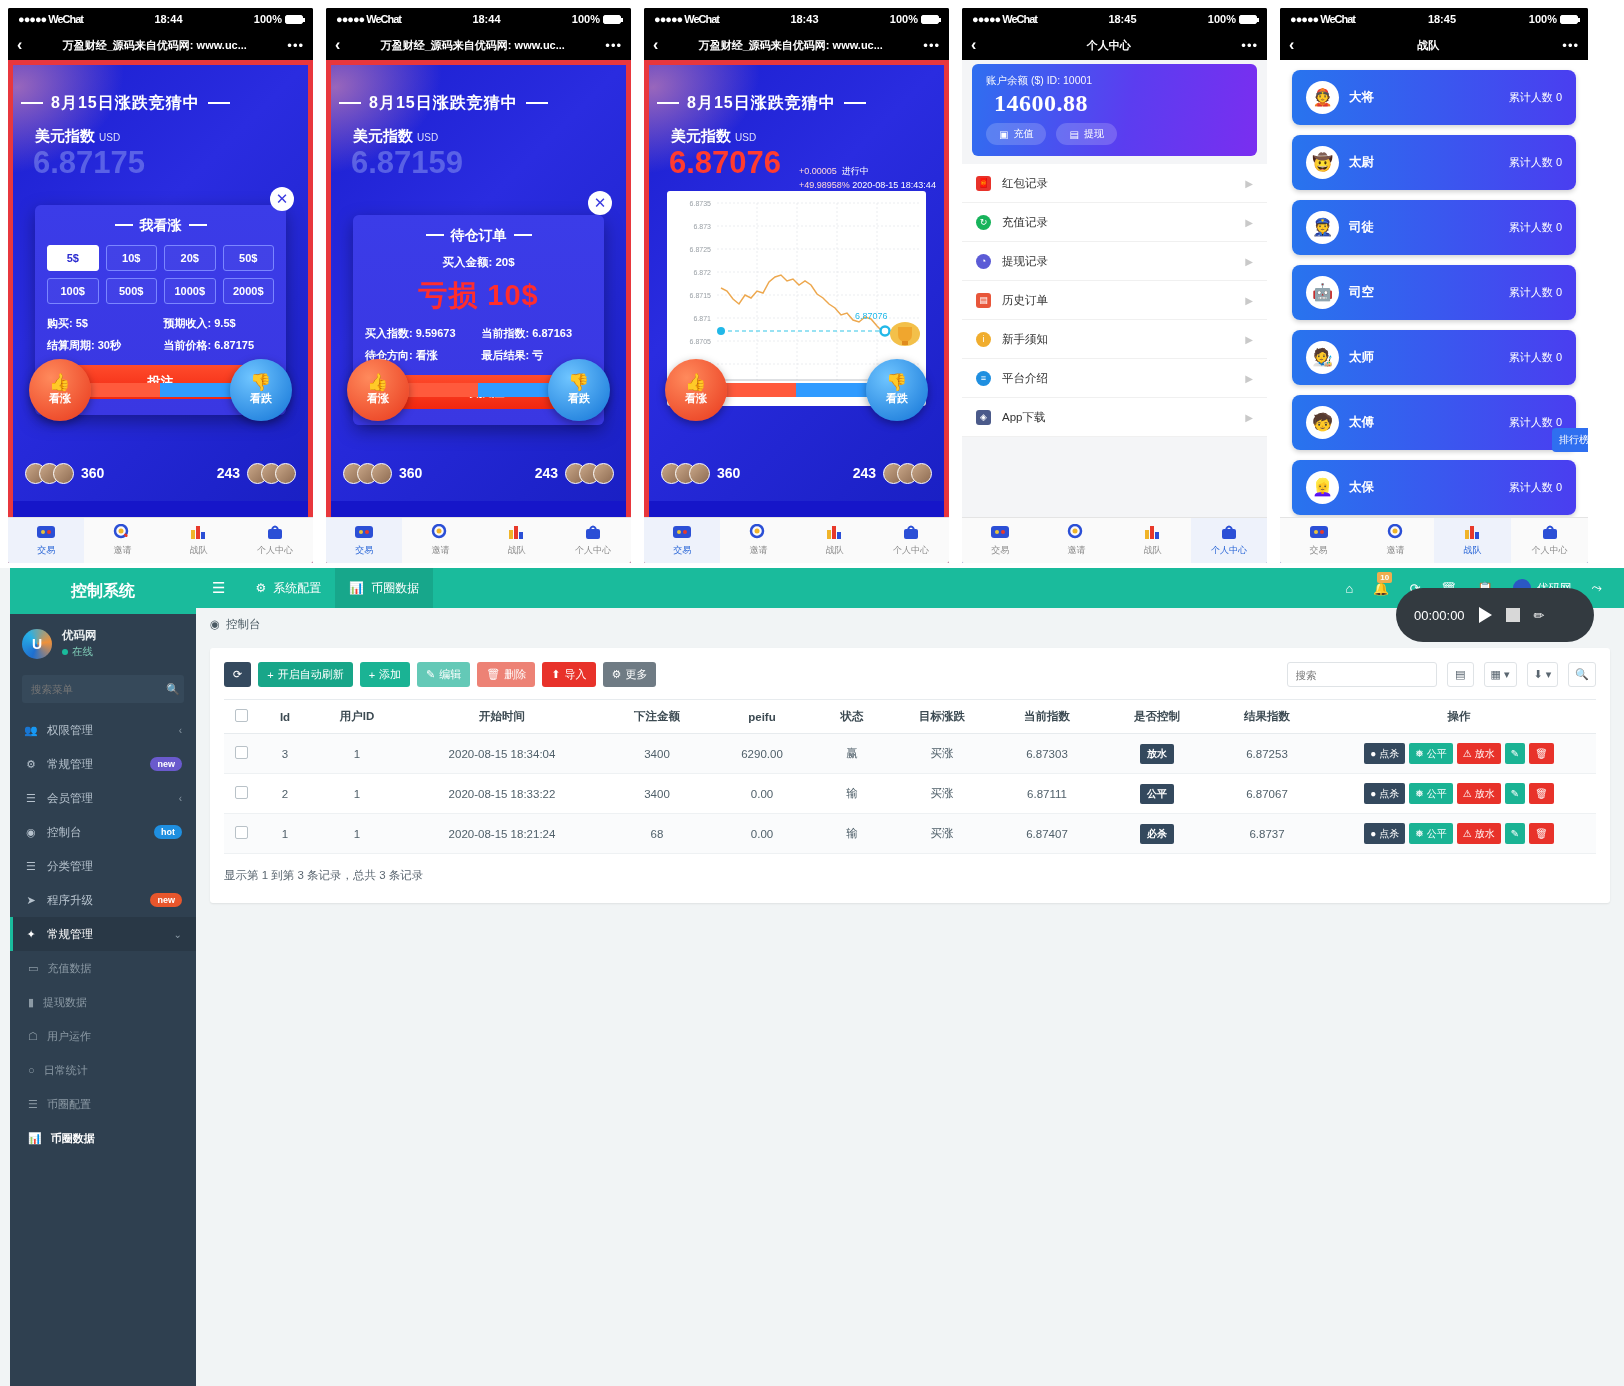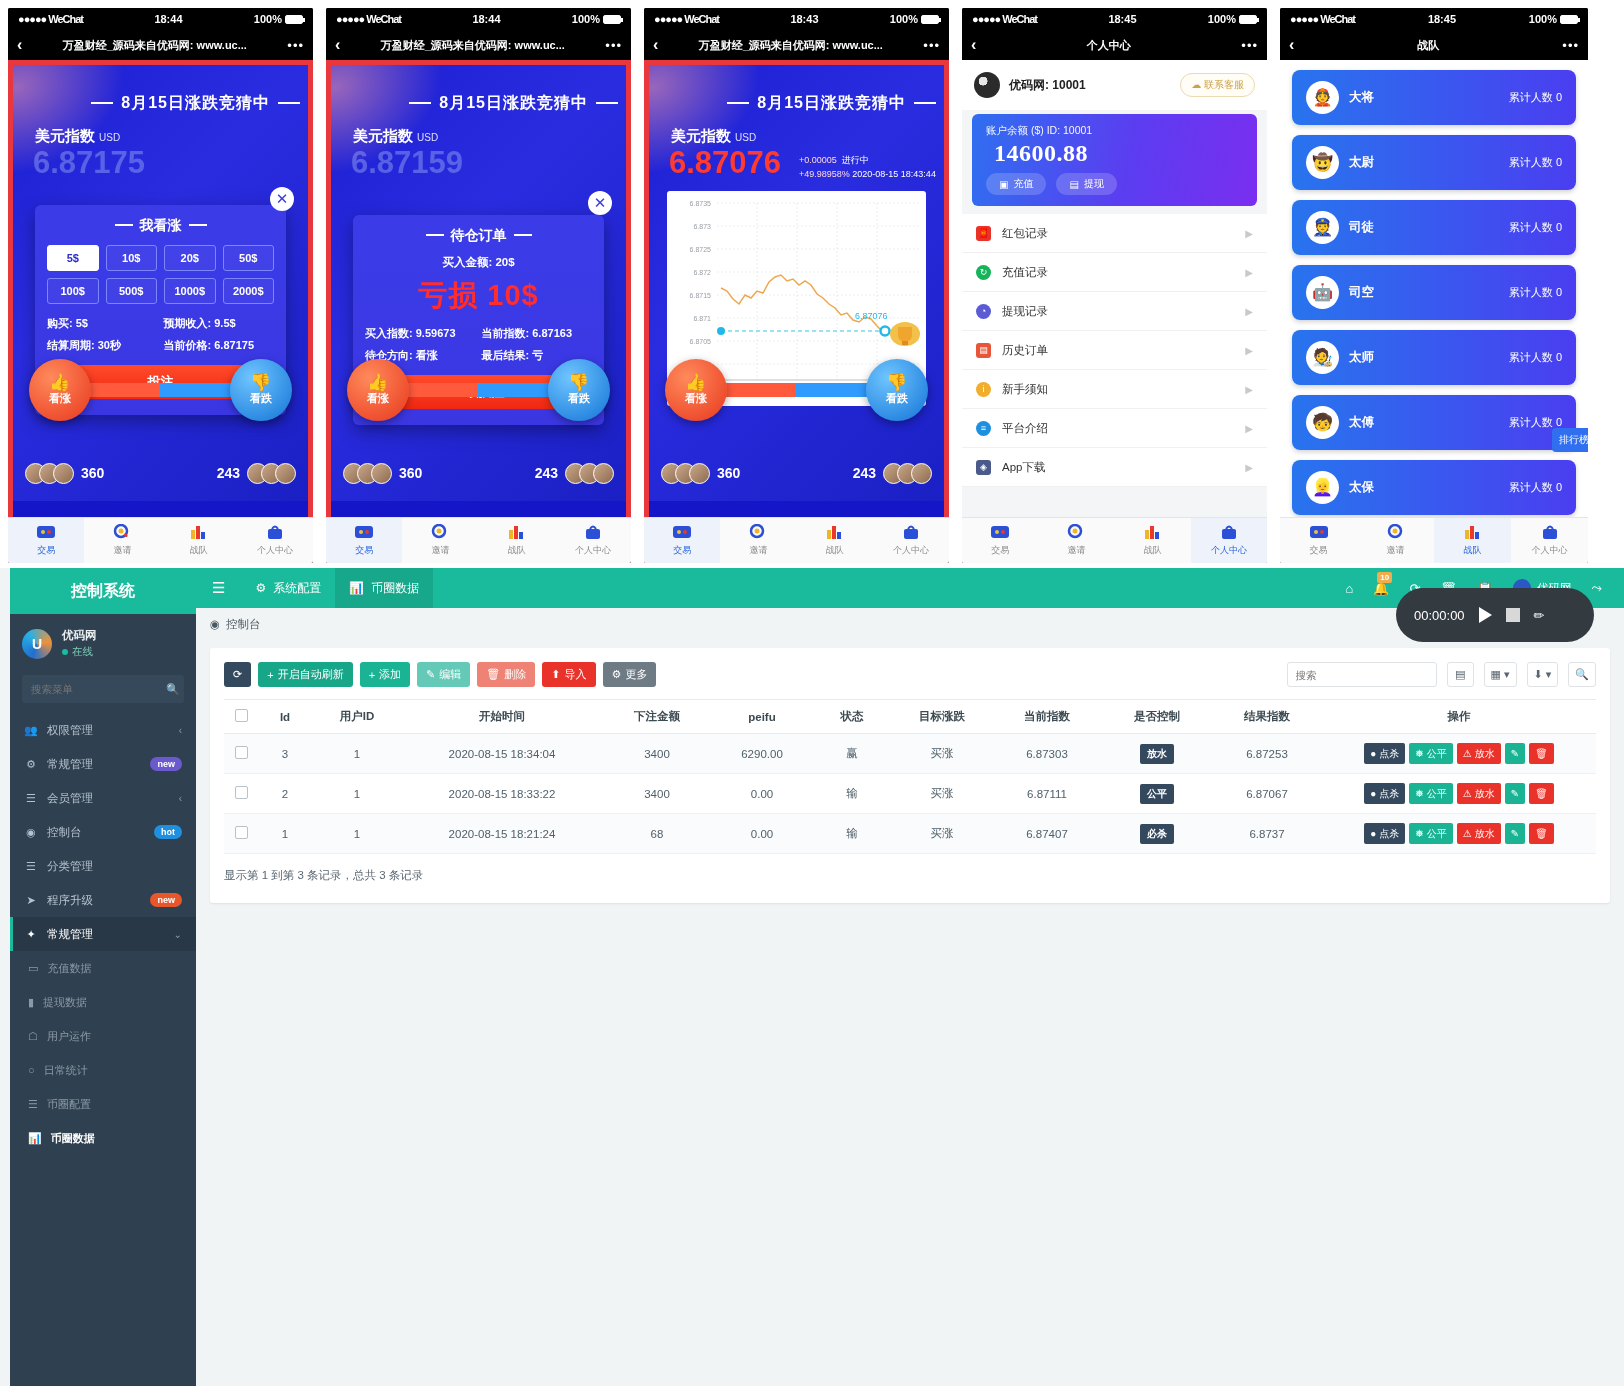--- a/index.html
+++ b/index.html
@@ -42,28 +42,28 @@
     background:linear-gradient(135deg,#1b1fd0 0%,#2a2ce0 40%,#1a20c4 100%);
     overflow:hidden;
   }
   .bluebg:before{
     content:""; position:absolute; left:-40px; top:-30px; width:170px; height:130px;
     background:radial-gradient(ellipse at 30% 30%, rgba(255,160,170,.55), rgba(255,120,140,0) 65%);
     transform:rotate(-20deg);
   }
   .ghost { position:absolute; opacity:.30; color:#8fa6ff; pointer-events:none;}
   .hdr-title{
-    position:absolute; top:28px; left:0; right:0; text-align:right;
+    position:absolute; top:28px; left:0; right:0; text-align:left;
     color:#fff; font-size:16px; font-weight:bold; letter-spacing:1px;
   }
   .hdr-title span.dash{ display:inline-block; width:22px; height:2px; background:#fff; vertical-align:4px; margin:0 8px;}
   .idxlabel{ position:absolute; top:62px; left:22px; color:#fff; font-weight:bold; font-size:15px;}
   .idxlabel small{font-size:10px;font-weight:normal;opacity:.85;margin-left:4px;}
   .bigprice{ position:absolute; top:80px; left:20px; font-size:31px; font-weight:bold; }
-  .pricemeta{ position:absolute; left:150px; top:88px; font-size:9px; line-height:14px;}
+  .pricemeta{ position:absolute; left:150px; top:99px; font-size:9px; line-height:14px;}
 
   
   .popcard{
     position:absolute; left:22px; right:22px; top:140px;
     background:linear-gradient(180deg,#3b3ce8 0%,#3a37e2 100%);
     border-radius:6px; padding:10px 12px 16px; box-shadow:0 6px 18px rgba(0,0,0,.35);
   }
   .pop-title{ text-align:center; color:#fff; font-size:14px; font-weight:bold; margin:2px 0 10px;}
   .pop-title .dash{display:inline-block;width:18px;height:2px;background:#fff;vertical-align:4px;margin:0 7px;}
   .closebtn{
@@ -641,25 +641,20 @@
           </span>
         </div>
     </div>
     <div class="navbar">
       <div class="back">‹</div>
       <div class="title">个人中心</div>
       <div class="dots">•••</div>
     </div>
     <div class="screenbody">
       <div class="profbody">
-        <div class="profhead">
-          <div class="pavatar"></div>
-          <div class="pname">优码网: 10001</div>
-          <div class="kf">☁ <span>联系客服</span></div>
-        </div>
         <div class="balcard">
           <div class="t">账户余额 ($) ID: 10001</div>
           <div class="v">14600.88</div>
           <div class="balbtns">
             <div class="balbtn">
                 <span>▣</span>
                 <span>充值</span>
               </div>
             <div class="balbtn">
                 <span>▤</span>

